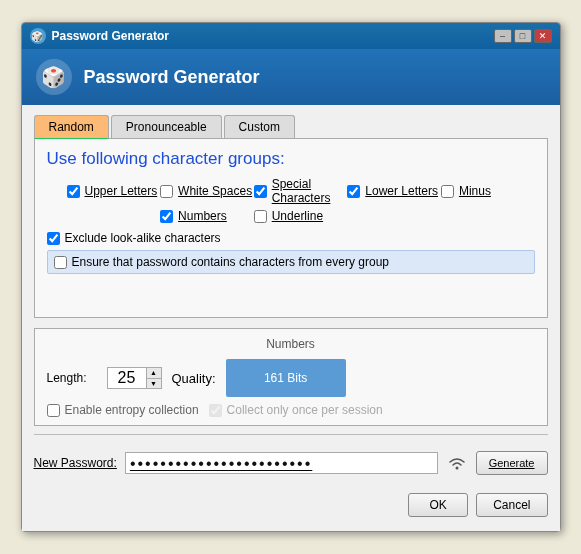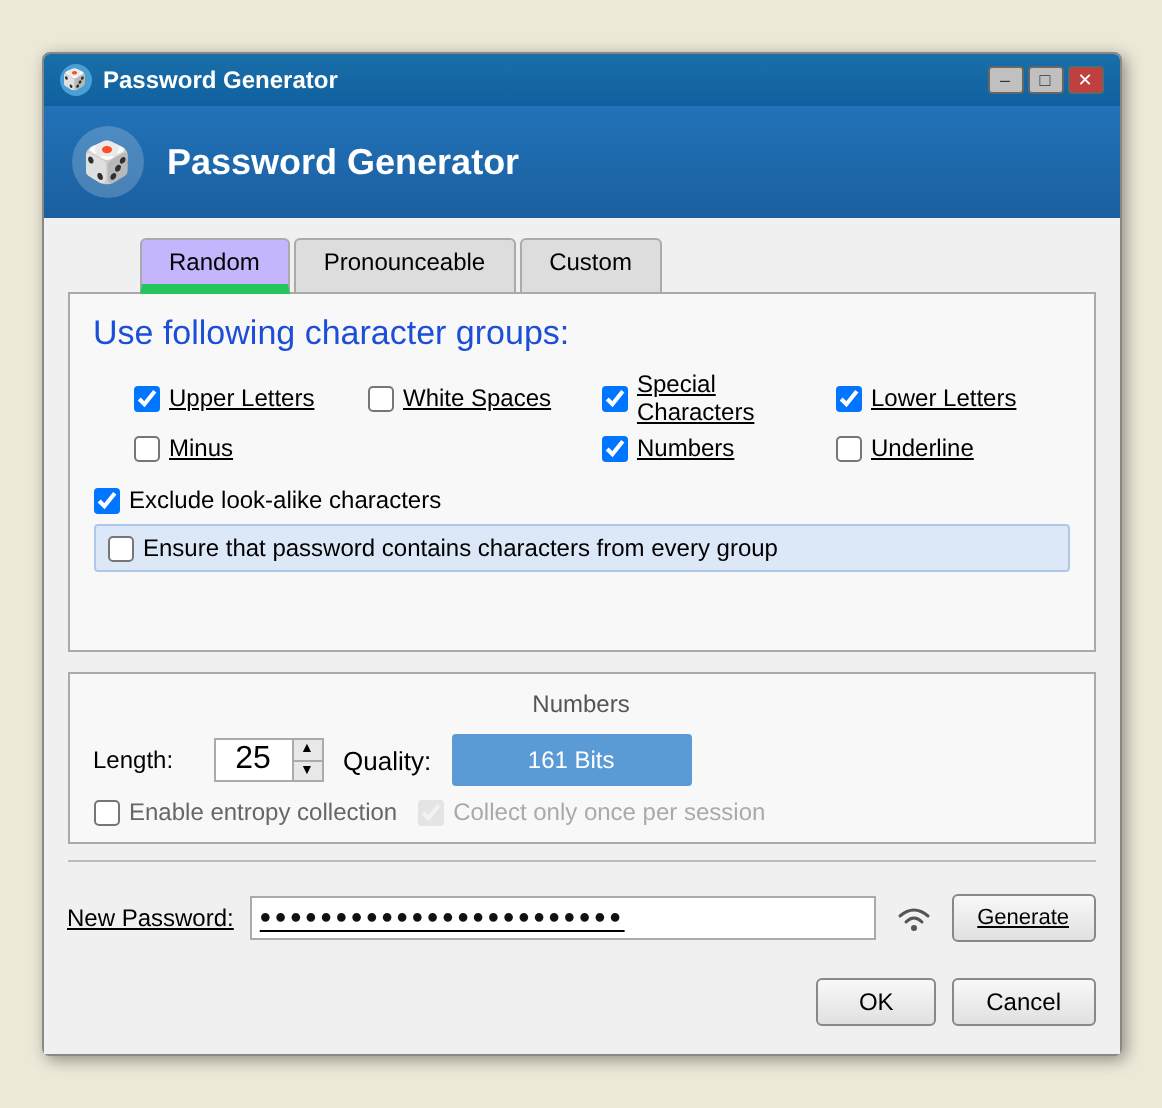--- a/index.html
+++ b/index.html
@@ -103,41 +103,40 @@
       padding: 4px 14px;
       border: 1px solid #aaa;
       border-bottom: none;
       background: #ddd;
       cursor: pointer;
       font-size: 12px;
       border-radius: 3px 3px 0 0;
       margin-right: 2px;
     }
     .tab.active {
-      background: #c4b5fd;
-      border-bottom: 5px solid #22c55e;
+      background: #fdba74;
+      border-bottom: 1px solid #22c55e;
       font-weight: normal;
       z-index: 1;
       margin-bottom: -1px;
-      margin-left: 36px;
     }
     .panel {
       border: 1px solid #aaa;
       padding: 10px 12px;
       background: #f8f8f8;
       min-height: 180px;
     }
     .panel-label {
       font-size: 17px;
       margin-bottom: 8px;
       color: #1d4ed8;
     }
     .char-groups {
       display: grid;
-      grid-template-columns: 1fr 1fr 1fr 1fr;
+      grid-template-columns: 1fr 1fr 1fr 1fr 1fr;
       gap: 4px 0;
       margin-bottom: 8px;
       padding-left: 20px;
     }
     .checkbox-item {
       display: flex;
       align-items: center;
       gap: 5px;
       font-size: 12px;
     }
@@ -233,21 +232,21 @@
       font-size: 13px;
     }
     .quality-bar {
       background: #5b9bd5;
       color: white;
       font-size: 12px;
       padding: 2px 24px;
       border-radius: 2px;
       min-width: 120px;
       text-align: center;
-      height: 26px;
+      height: 38px;
       display: flex;
       align-items: center;
       justify-content: center;
     }
     .entropy-row {
       display: flex;
       align-items: center;
       gap: 10px;
       font-size: 12px;
       color: #666;

